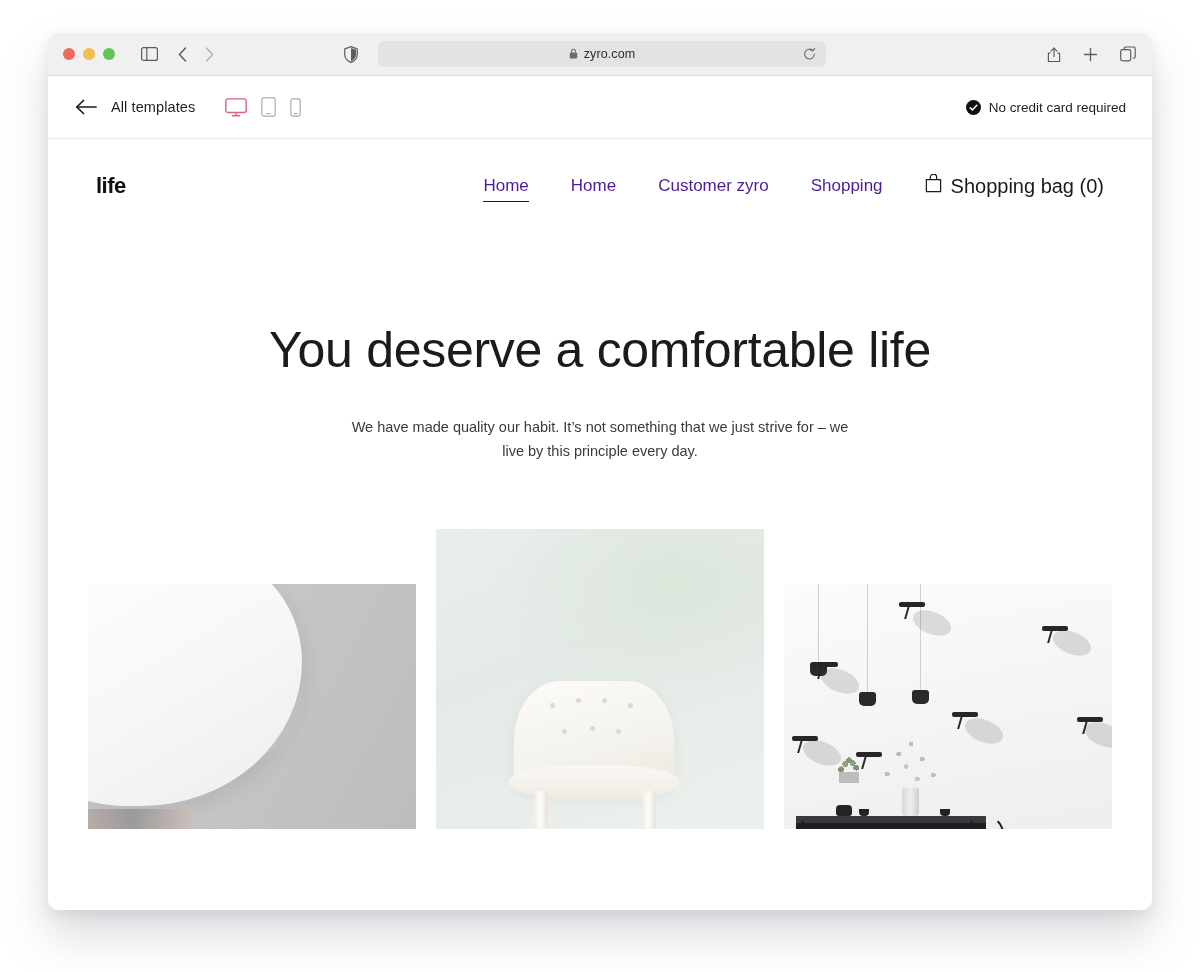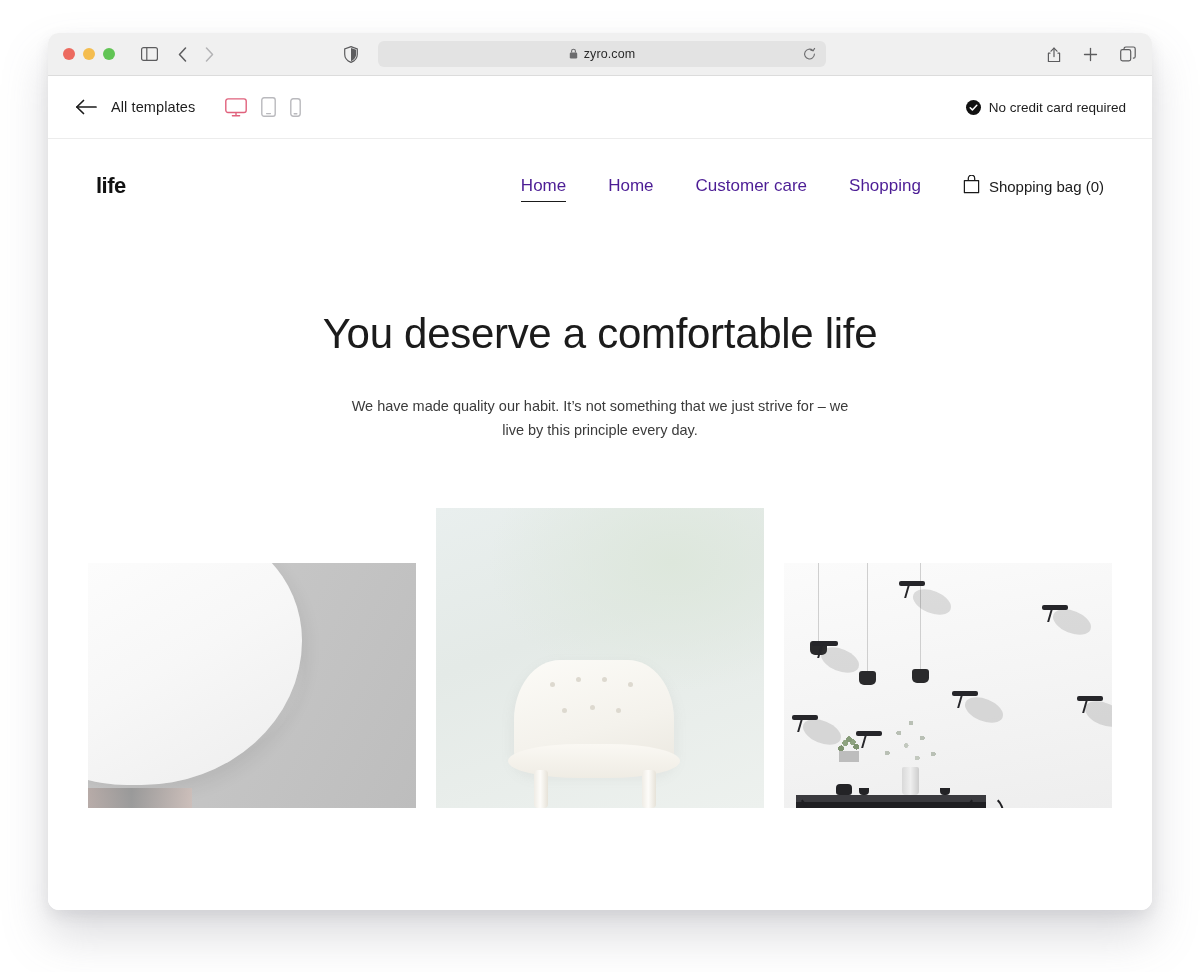--- a/index.html
+++ b/index.html
@@ -201,32 +201,32 @@
     position: absolute;
     left: 0; right: 0;
     bottom: -6px;
     height: 1px;
     background: #1a1a1a;
   }
   .bag {
     display: flex;
     align-items: center;
     gap: 9px;
-    font-size: 15px;
+    font-size: 20px;
     color: #1a1a1a;
     cursor: pointer;
   }
 
   .hero { text-align: center; padding-top: 96px; }
   .hero-title {
-    font-size: 42px;
+    font-size: 50px;
     font-weight: 300;
     color: #1b1b1b;
     letter-spacing: -0.3px;
-    margin: 4px;
+    margin: 16px;
     line-height: 1.1;
   }
   .hero-sub {
     margin: 38px auto 16px auto;
     width: 500px;
     font-size: 14.5px;
     line-height: 1.63;
     color: #3b3b3b;
   }
   .hero-btn {
@@ -570,21 +570,21 @@
       </div>
     </div>
 
     <div class="site">
 
       <div class="site-header">
         <span class="logo">life</span>
         <nav class="site-nav">
           <a class="nav-link active" href="#">Home</a>
           <a class="nav-link" href="#">Home</a>
-          <a class="nav-link" href="#">Customer care</a>
+          <a class="nav-link" href="#">Customer zyro</a>
           <a class="nav-link" href="#">Shopping</a>
           <span class="bag">
             <span>
               <svg width="17" height="19" viewBox="0 0 17 19" fill="none" stroke="#1a1a1a" stroke-width="1.25" stroke-linejoin="round">
                 <path d="M1.4 5.6 h14.2 v12.1 H1.4 Z"></path>
                 <path d="M5.3 5.6 V3.4 a3.2 3.2 0 0 1 6.4 0 v2.2"></path>
               </svg>
             </span>
             <span>Shopping bag (0)</span>
           </span>

